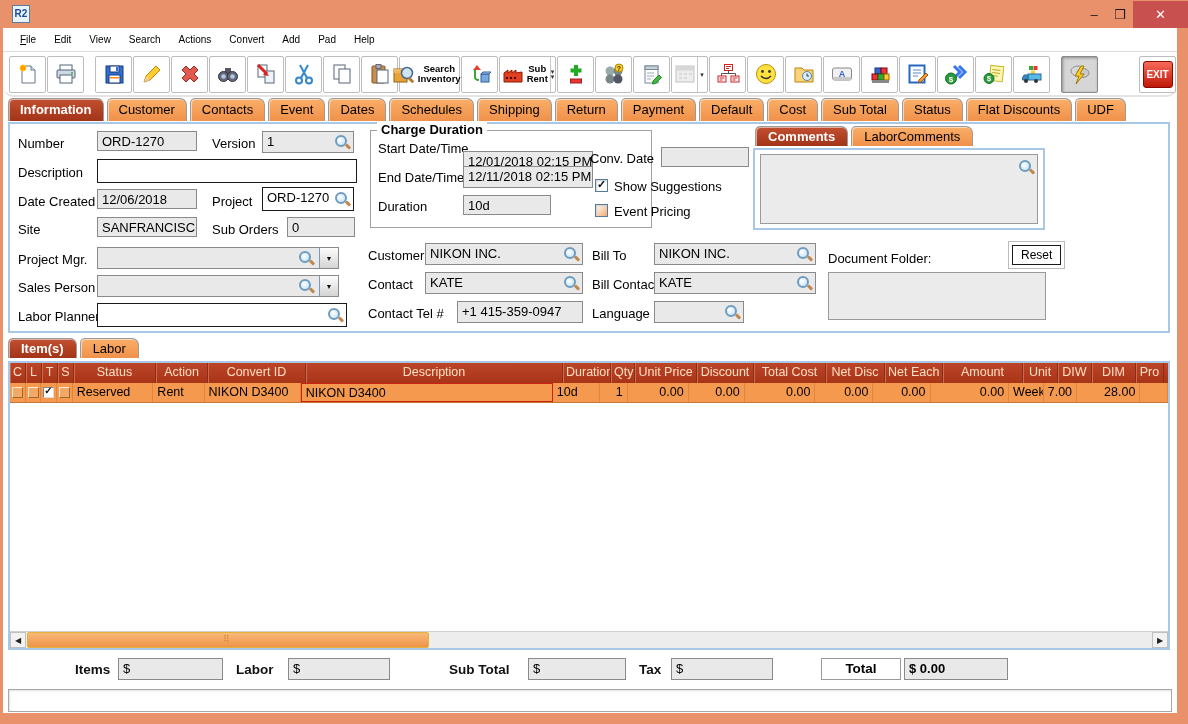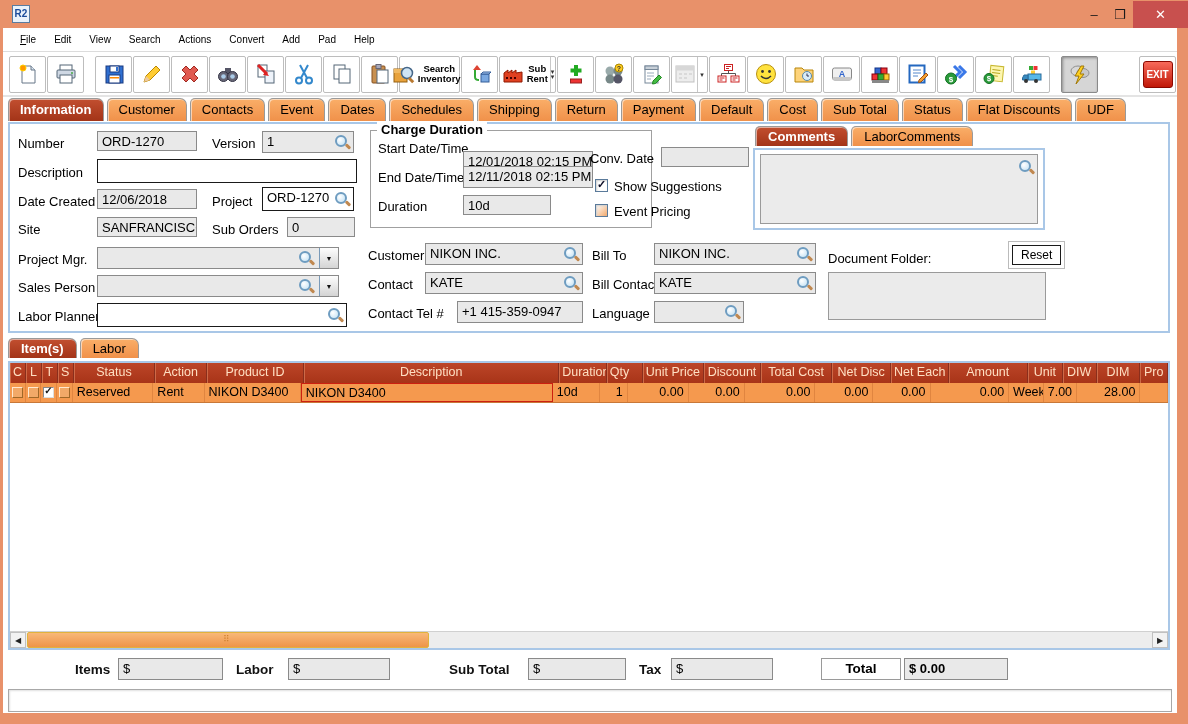--- a/index.html
+++ b/index.html
@@ -14,21 +14,21 @@
   .win-glyph { width:26px; text-align:center; color:#1a1a1a; font-size:13px; cursor:default; }
   .close-btn { width:55px; height:27px; background:#C8504E; color:#fff; display:flex; align-items:center; justify-content:center; font-size:13px; }
 
   
   .app-body { position:absolute; left:3px; right:11px; top:28px; bottom:11px; background:#fff; }
 
   .menubar { position:absolute; top:0; left:0; right:0; height:24px; border-bottom:1px solid #DCDCDC; display:flex; align-items:center; padding-left:8px; background:#fff; }
   .menu-item { padding:2px 9px; font-size:10px; color:#000; }
   .menu-item.mnemonic::first-letter { text-decoration:underline; }
 
-  .toolbar { position:absolute; top:25px; left:0; right:0; height:44px; border-bottom:2px solid #E4E4E4; display:flex; align-items:center; padding-left:6px; background:#fff; }
+  .toolbar { position:absolute; top:25px; left:0; right:0; height:44px; border-bottom:2px solid #E4E4E4; display:flex; align-items:center; padding-left:6px; background:#fff;border-radius:11px; }
   .tbtn { height:37px; min-width:37px; background:#fff; border:1px solid #BDBDBD; border-radius:2px; margin-right:1px; display:flex; align-items:center; justify-content:center; padding:0 1px; position:relative; }
   .tbtn.pressed { background:#D6D6D6; border-color:#8a8a8a; box-shadow:inset 1px 1px 3px rgba(0,0,0,.35); }
   .ticon { width:26px; height:26px; display:flex; align-items:center; justify-content:center; }
   .tlabel { font-size:9.5px; font-weight:bold; line-height:10px; text-align:center; padding:0 2px; color:#000; }
   .split { width:12px; align-self:stretch; border-left:1px solid #C8C8C8; display:flex; flex-direction:column; align-items:center; justify-content:center; }
   .split i { font-style:normal; font-size:7px; line-height:5px; color:#333; }
   .exit-inner { width:30px; height:27px; background:linear-gradient(#F86A5A,#C01808); border:1px solid #8A0800; border-radius:3px; color:#fff; font-size:10px; font-weight:bold; display:flex; align-items:center; justify-content:center; }
 
   
   .tabs-row { position:absolute; top:70px; left:5px; right:14px; height:23px; display:flex; }
@@ -493,24 +493,24 @@
     </div>
 
   <div class="grid-panel">
     <div class="grid-header">
         <div class="ghcell" style="width: 16px; text-align: center;">C</div>
         <div class="ghcell" style="width: 16px; text-align: center;">L</div>
         <div class="ghcell" style="width: 16px; text-align: center;">T</div>
         <div class="ghcell" style="width: 16px; text-align: center;">S</div>
         <div class="ghcell" style="width: 82px; text-align: center;">Status</div>
         <div class="ghcell" style="width: 52px; text-align: center;">Action</div>
-        <div class="ghcell" style="width: 98px; text-align: center;">Product ID</div>
+        <div class="ghcell" style="width: 98px; text-align: center;">Convert ID</div>
         <div class="ghcell" style="width: 257px; text-align: center;">Description</div>
         <div class="ghcell" style="width: 48px; text-align: center;">Duration</div>
-        <div class="ghcell" style="width: 36px; text-align: left;">Qty</div>
+        <div class="ghcell" style="width: 24px; text-align: center;">Qty</div>
         <div class="ghcell" style="width: 62px; text-align: center;">Unit Price</div>
         <div class="ghcell" style="width: 57px; text-align: center;">Discount</div>
         <div class="ghcell" style="width: 72px; text-align: center;">Total Cost</div>
         <div class="ghcell" style="width: 59px; text-align: center;">Net Disc</div>
         <div class="ghcell" style="width: 58px; text-align: center;">Net Each</div>
         <div class="ghcell" style="width: 80px; text-align: center;">Amount</div>
         <div class="ghcell" style="width: 35px; text-align: center;">Unit</div>
         <div class="ghcell" style="width: 34px; text-align: center;">DIW</div>
         <div class="ghcell" style="width: 44px; text-align: center;">DIM</div>
         <div class="ghcell" style="width: 28px; text-align: center;">Pro</div>

